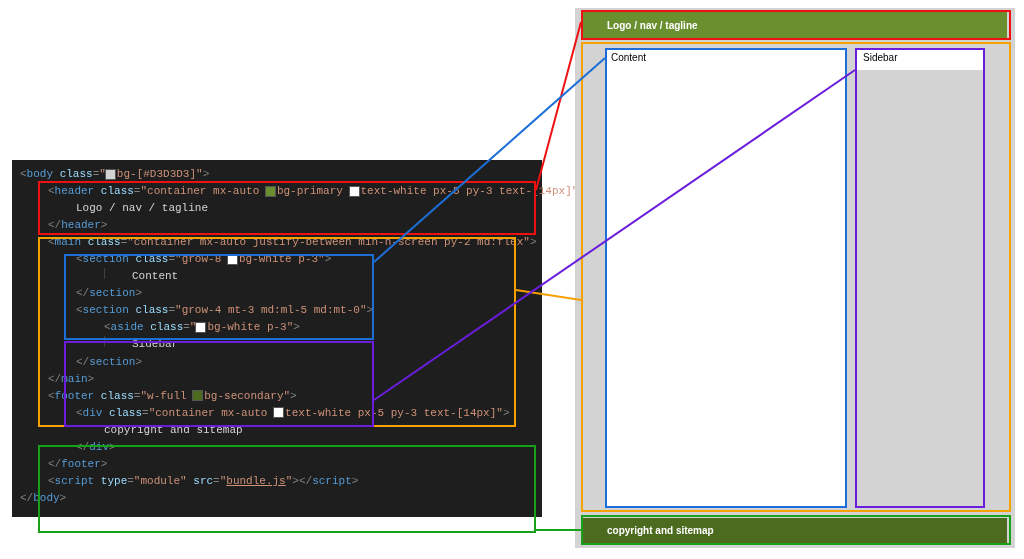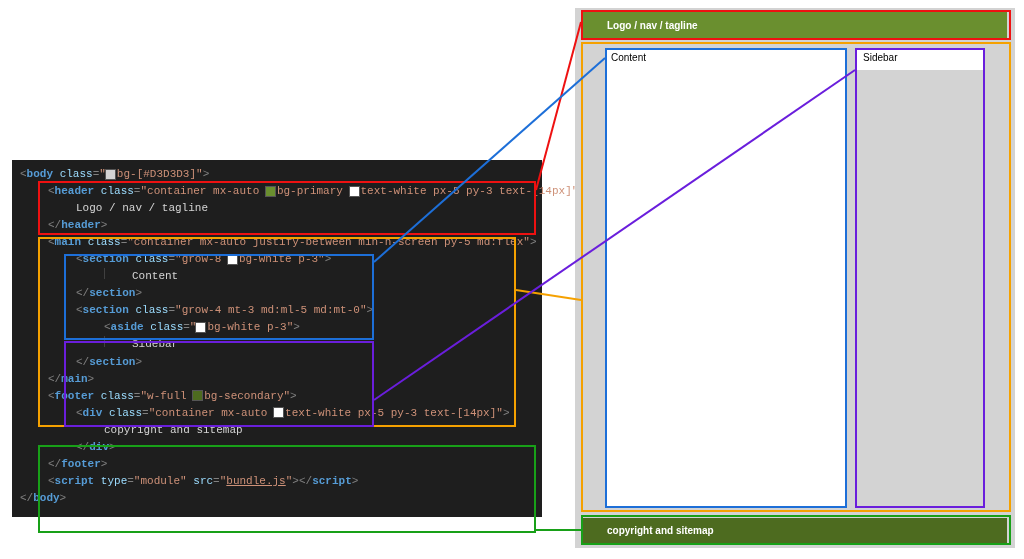--- a/index.html
+++ b/index.html
@@ -12,21 +12,21 @@
     left:12px; top:160px;
     width:530px;
     background:#1e1e1e;
     padding:6px 8px 10px;
     font-size:11px;
     line-height:1.55;
     color:#9cdcfe;
   }
   .ln { white-space:pre; }
   .pun { color:#808080; }
-  .tag { color:#569cd6;font-weight:bold; }
+  .tag { color:#569cd6; }
   .attr{ color:#9cdcfe;text-align:center; }
   .str { color:#ce9178; }
   .txt { color:#d4d4d4; }
   .sw  { display:inline-block; width:9px; height:9px; vertical-align:middle; margin-right:2px; outline:1px solid #555; }
   .ind1{ display:inline-block; width:28px; }
   .ind2{ display:inline-block; width:56px; }
   .ind3{ display:inline-block; width:84px; }
   .indent-bar { display:inline-block; border-left:1px solid #404040; height:1em; }
 
   
@@ -81,21 +81,21 @@
 <body>
 
 <div class="code-panel">
 
 <div class="ln"><span class="pun">&lt;</span><span class="tag">body</span> <span class="attr">class</span><span class="pun">=</span><span class="str">"<span class="sw" style="background:#d3d3d3"></span><span>bg-[#D3D3D3]</span>"</span><span class="pun">&gt;</span></div>
 
 <div class="ln"><span class="ind1"></span><span class="pun">&lt;</span><span class="tag">header</span> <span class="attr">class</span><span class="pun">=</span><span class="str">"container mx-auto <span class="sw" style="background:#6a8f2f"></span>bg-primary <span class="sw" style="background:#fff"></span>text-white px-5 py-3 text-[14px]"</span><span class="pun">&gt;</span></div>
 <div class="ln"><span class="ind2"></span><span class="txt">Logo / nav / tagline</span></div>
 <div class="ln"><span class="ind1"></span><span class="pun">&lt;/</span><span class="tag">header</span><span class="pun">&gt;</span></div>
 
-<div class="ln"><span class="ind1"></span><span class="pun">&lt;</span><span class="tag">main</span> <span class="attr">class</span><span class="pun">=</span><span class="str">"<span>container mx-auto justify-between min-h-screen py-5 md:flex</span>"</span><span class="pun">&gt;</span></div>
+<div class="ln"><span class="ind1"></span><span class="pun">&lt;</span><span class="tag">main</span> <span class="attr">class</span><span class="pun">=</span><span class="str">"<span>container mx-auto justify-between min-h-screen py-2 md:flex</span>"</span><span class="pun">&gt;</span></div>
 
 <div class="ln"><span class="ind2"></span><span class="pun">&lt;</span><span class="tag">section</span> <span class="attr">class</span><span class="pun">=</span><span class="str">"grow-8 <span class="sw" style="background:#fff"></span>bg-white p-3"</span><span class="pun">&gt;</span></div>
 <div class="ln"><span class="ind3"></span><span class="ind1 indent-bar"></span><span class="txt">Content</span></div>
 <div class="ln"><span class="ind2"></span><span class="pun">&lt;/</span><span class="tag">section</span><span class="pun">&gt;</span></div>
 
 <div class="ln"><span class="ind2"></span><span class="pun">&lt;</span><span class="tag">section</span> <span class="attr">class</span><span class="pun">=</span><span class="str">"<span>grow-4 mt-3 md:ml-5 md:mt-0</span>"</span><span class="pun">&gt;</span></div>
 <div class="ln"><span class="ind3"></span><span class="pun">&lt;</span><span class="tag">aside</span> <span class="attr">class</span><span class="pun">=</span><span class="str">"<span class="sw" style="background:#fff"></span>bg-white p-3"</span><span class="pun">&gt;</span></div>
 <div class="ln"><span class="ind3"></span><span class="ind1 indent-bar"></span><span class="txt">Sidebar</span></div>
 <div class="ln"><span class="ind2"></span><span class="pun">&lt;/</span><span class="tag">section</span><span class="pun">&gt;</span></div>
 

